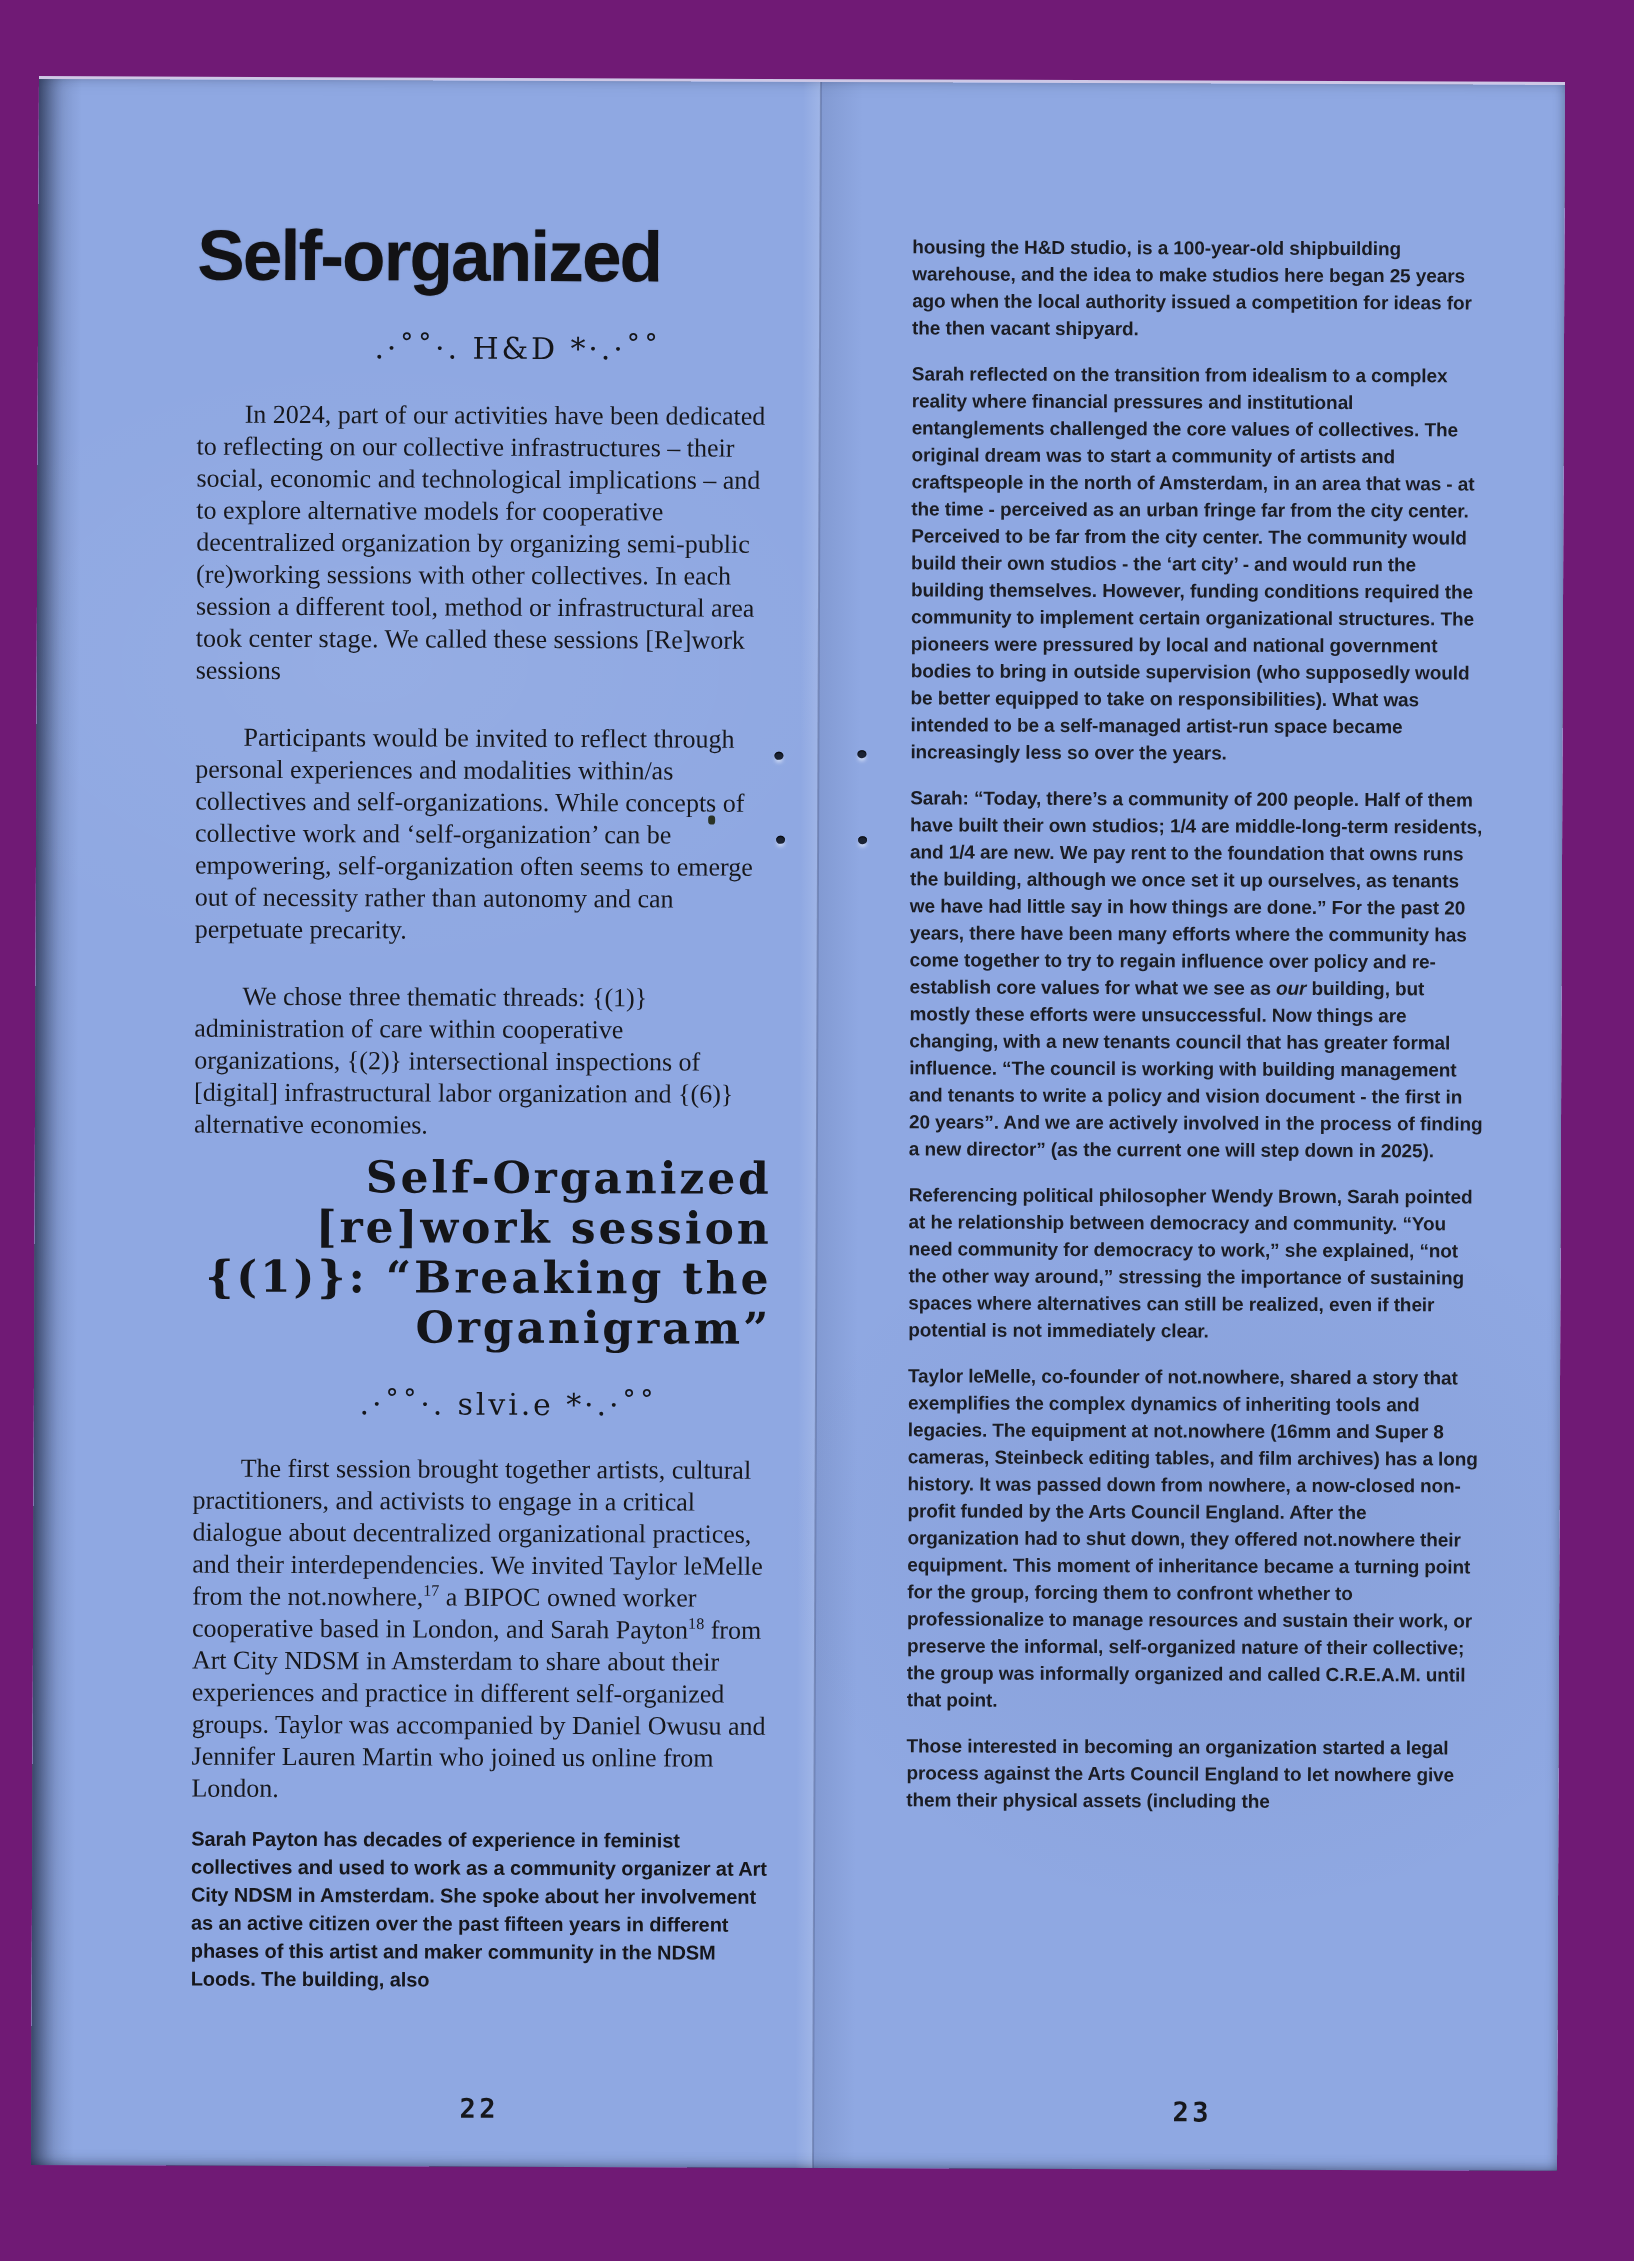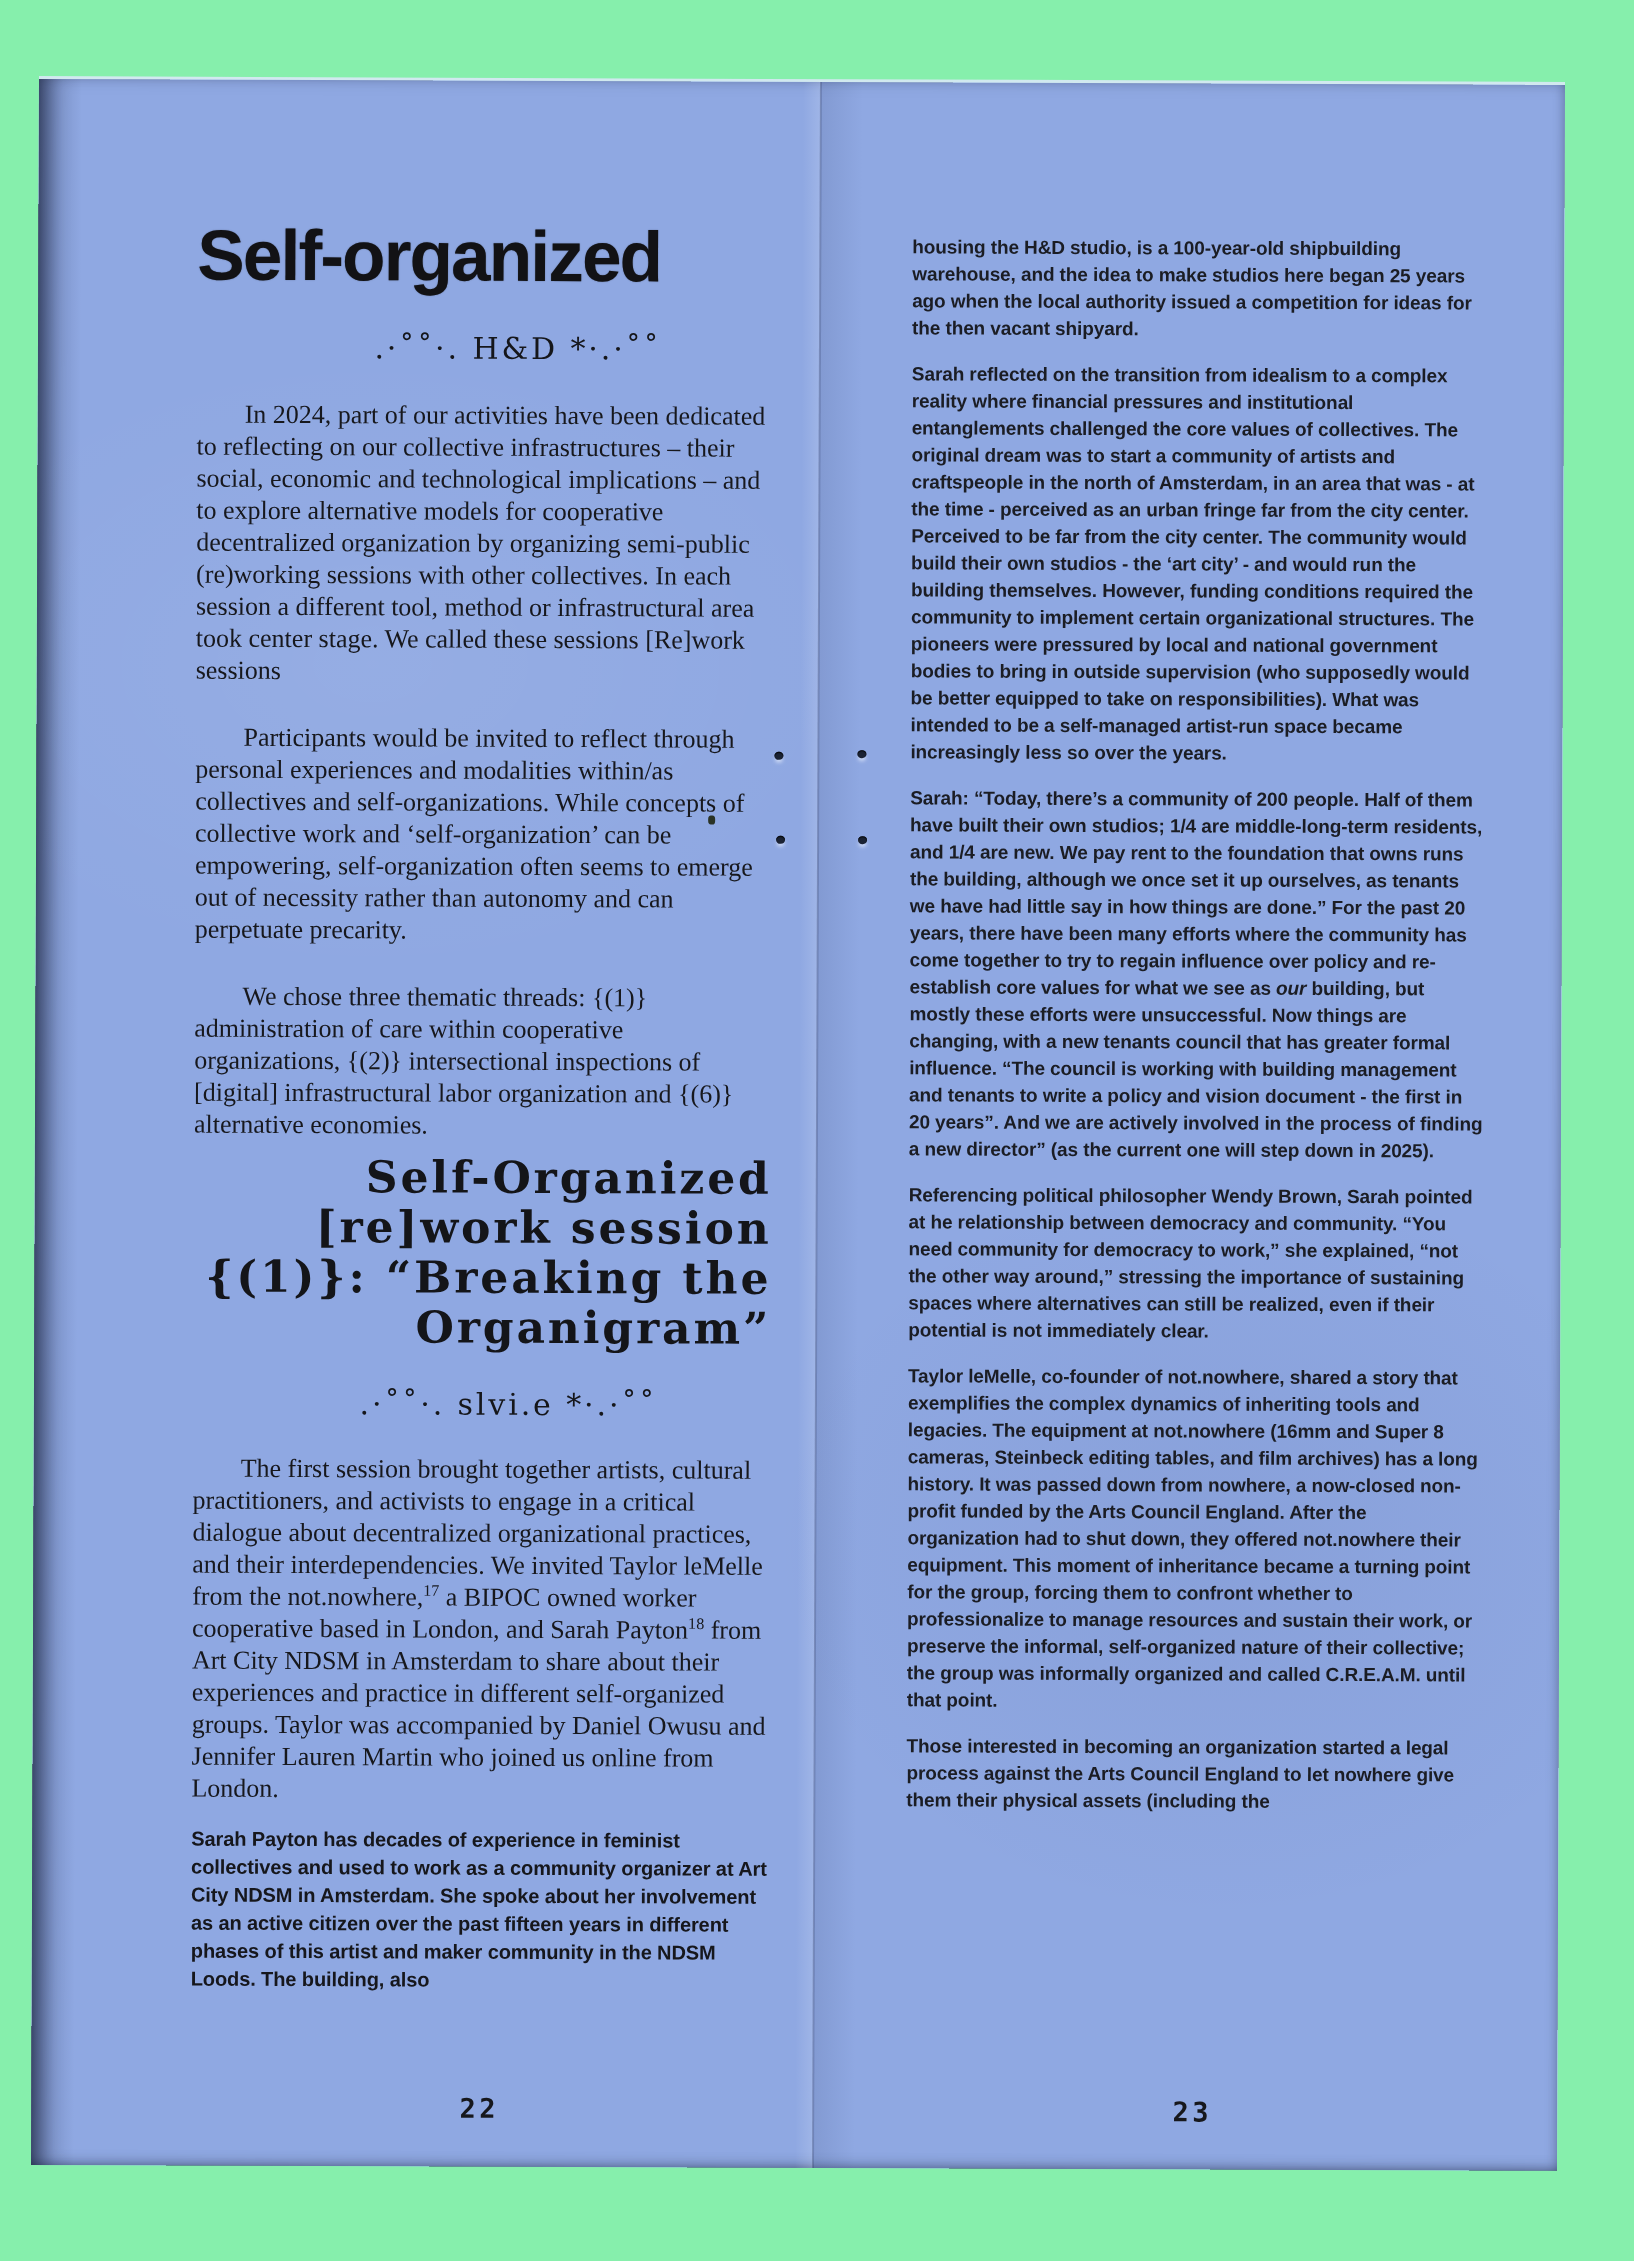--- a/index.html
+++ b/index.html
@@ -1,16 +1,16 @@
 <!DOCTYPE html>
 <html style="font-size:9.3px"><head>
 <meta charset="utf-8">
 <style>
   html,body{margin:0;padding:0;background:#000;}
-  .scan{position:relative;width:1635px;height:2261px;background:#86efac;overflow:hidden;
+  .scan{position:relative;width:1635px;height:2261px;background:#701a75;overflow:hidden;
         font-family:"Liberation Serif",serif;}
   .paper{position:absolute;left:39px;top:79px;width:1526px;height:2086px;
          background:
            radial-gradient(818px 526px at 22% 28%, rgba(255,255,255,0.06), transparent 60%),
            radial-gradient(701px 584px at 78% 70%, rgba(25,35,80,0.06), transparent 65%),
            #8fa8e2;
          transform:rotate(0.22deg);transform-origin:top left;
          box-shadow: 0 -2.9px 0 rgba(222,232,250,0.85),
                      inset 17.5px 0 21px -10.5px rgba(8,12,30,0.55),
                      inset -5.8px 0 13px -7px rgba(8,12,30,0.35),

